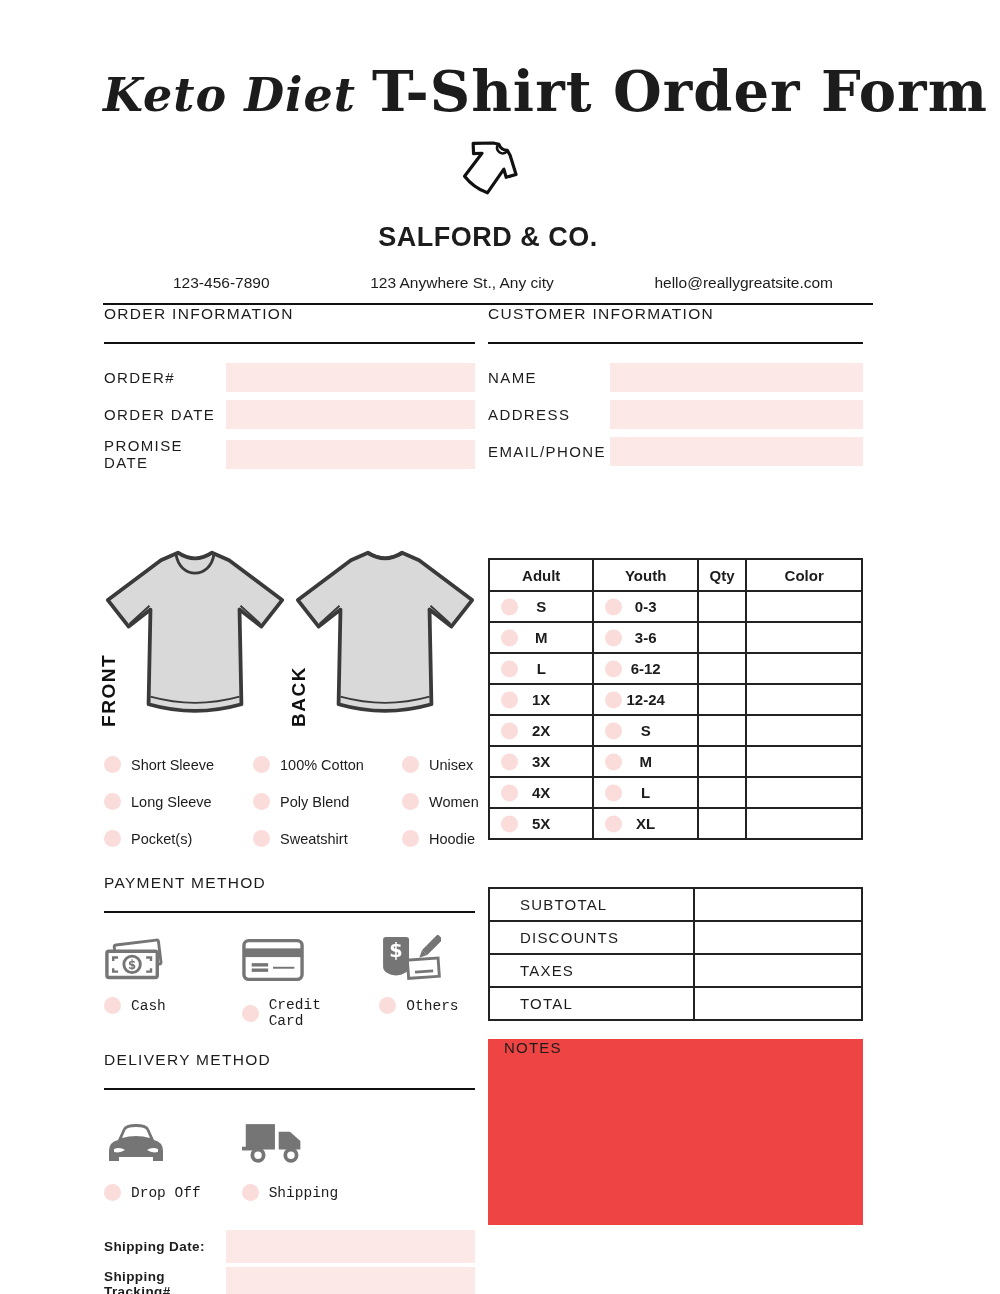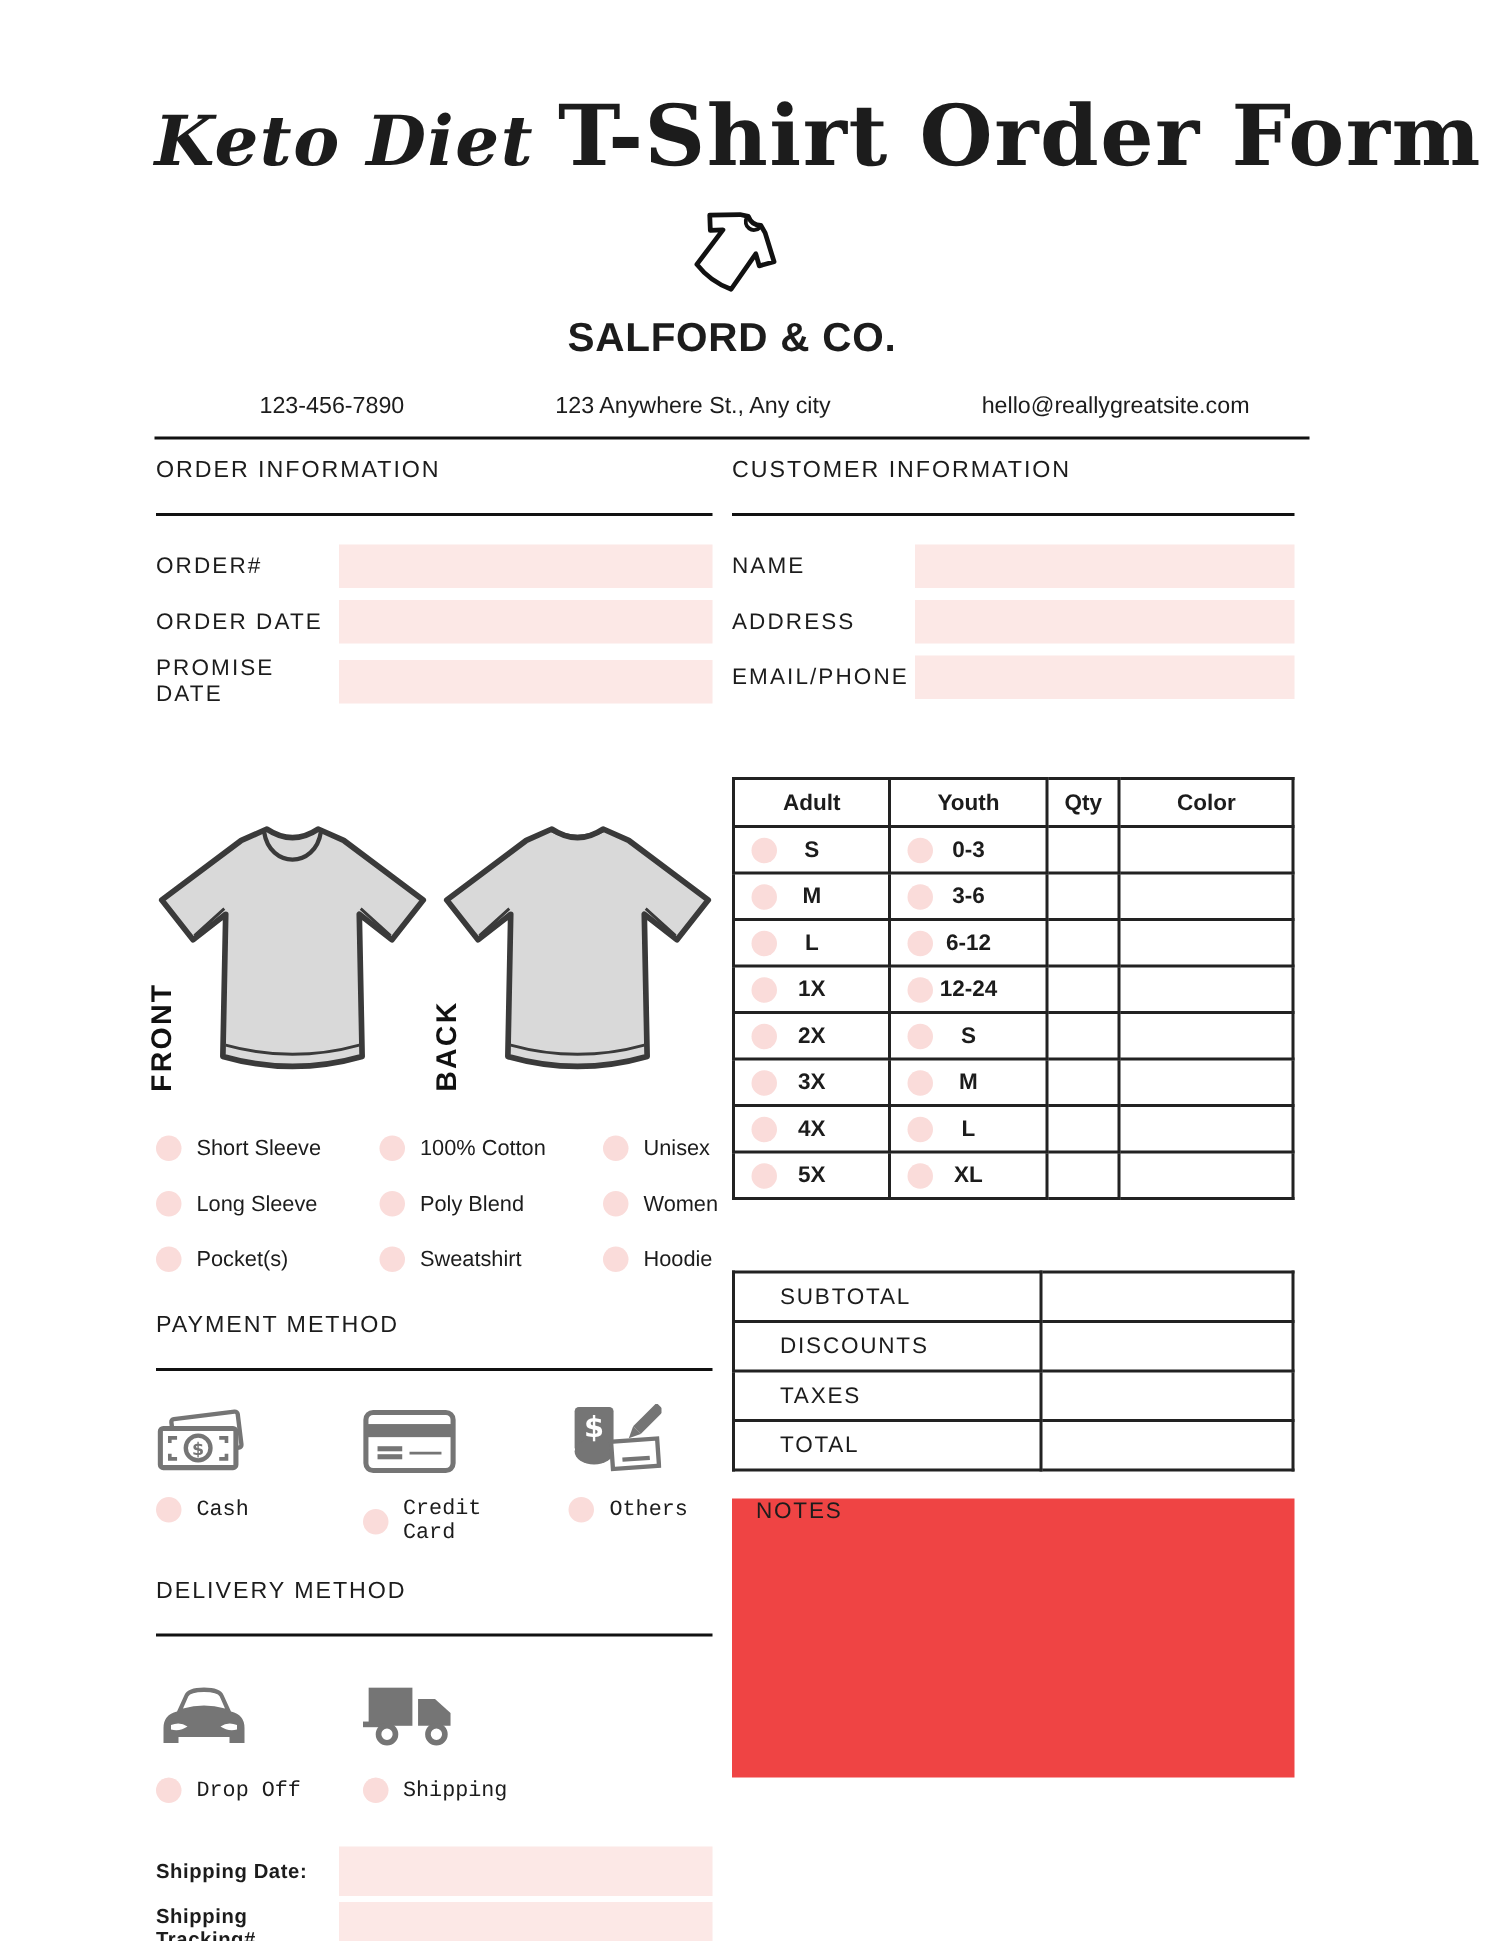--- a/index.html
+++ b/index.html
@@ -12,21 +12,21 @@
   .header { position:absolute; top:0; left:103px; width:770px; border-bottom:2px solid #111; padding-bottom:11px; }
   .title-row { text-align:center; margin-top:58px; white-space:nowrap; }
   .title-script {
     font-family:"DejaVu Serif", serif; font-style:italic; font-weight:700;
     font-size:46px; letter-spacing:1px; margin-right:16px;
   }
   .title-main {
     font-family:"DejaVu Serif", serif; font-weight:700; font-size:56px; letter-spacing:1px;
   }
   .logo { display:block; margin:8px auto 0 auto; }
-  .brand { text-align:center; font-size:27px; font-weight:800; letter-spacing:0.5px; margin-top:6px; }
+  .brand { text-align:center; font-size:27px; font-weight:800; letter-spacing:0.5px; margin-top:18px; }
   .contact-row {
     display:flex; justify-content:space-between; align-items:baseline;
     margin-top:21px; padding:0 40px 0 70px; font-size:15.5px;
   }
 
   
   .col-left  { position:absolute; top:305px; left:104px;  width:371px; }
   .col-right { position:absolute; top:305px; left:488px; width:375px; }
 
   .section-head {
@@ -67,21 +67,21 @@
   .del-head { margin-top:22px; }
   .del-grid .icon-box { height:66px; }
 
   
   .ship-fields { margin-top:29px; }
   .ship-row { display:flex; align-items:center; margin-bottom:4px; }
   .ship-row label { width:122px; font-size:13.5px; font-weight:700; letter-spacing:0.4px; flex-shrink:0; }
   .ship-row .pink-input { height:33px; }
 
   
-  .size-table { margin-top:52px; width:100%; border-collapse:collapse; table-layout:fixed; }
+  .size-table { margin-top:92px; width:100%; border-collapse:collapse; table-layout:fixed; }
   .size-table th, .size-table td { border:2px solid #222; }
   .size-table th { height:28px; font-size:15px; font-weight:700; text-align:center; }
   .size-table td { height:27px; }
   .cell-size { position:relative; text-align:center; font-weight:700; font-size:15px; }
   .cell-size .radio { position:absolute; left:11px; top:50%; transform:translateY(-50%); }
 
   
   .totals { margin-top:47px; width:100%; border-collapse:collapse; table-layout:fixed; }
   .totals td { border:2px solid #222; height:29px; }
   .totals .t-label { padding-left:30px; font-size:15px; letter-spacing:1.2px; }

